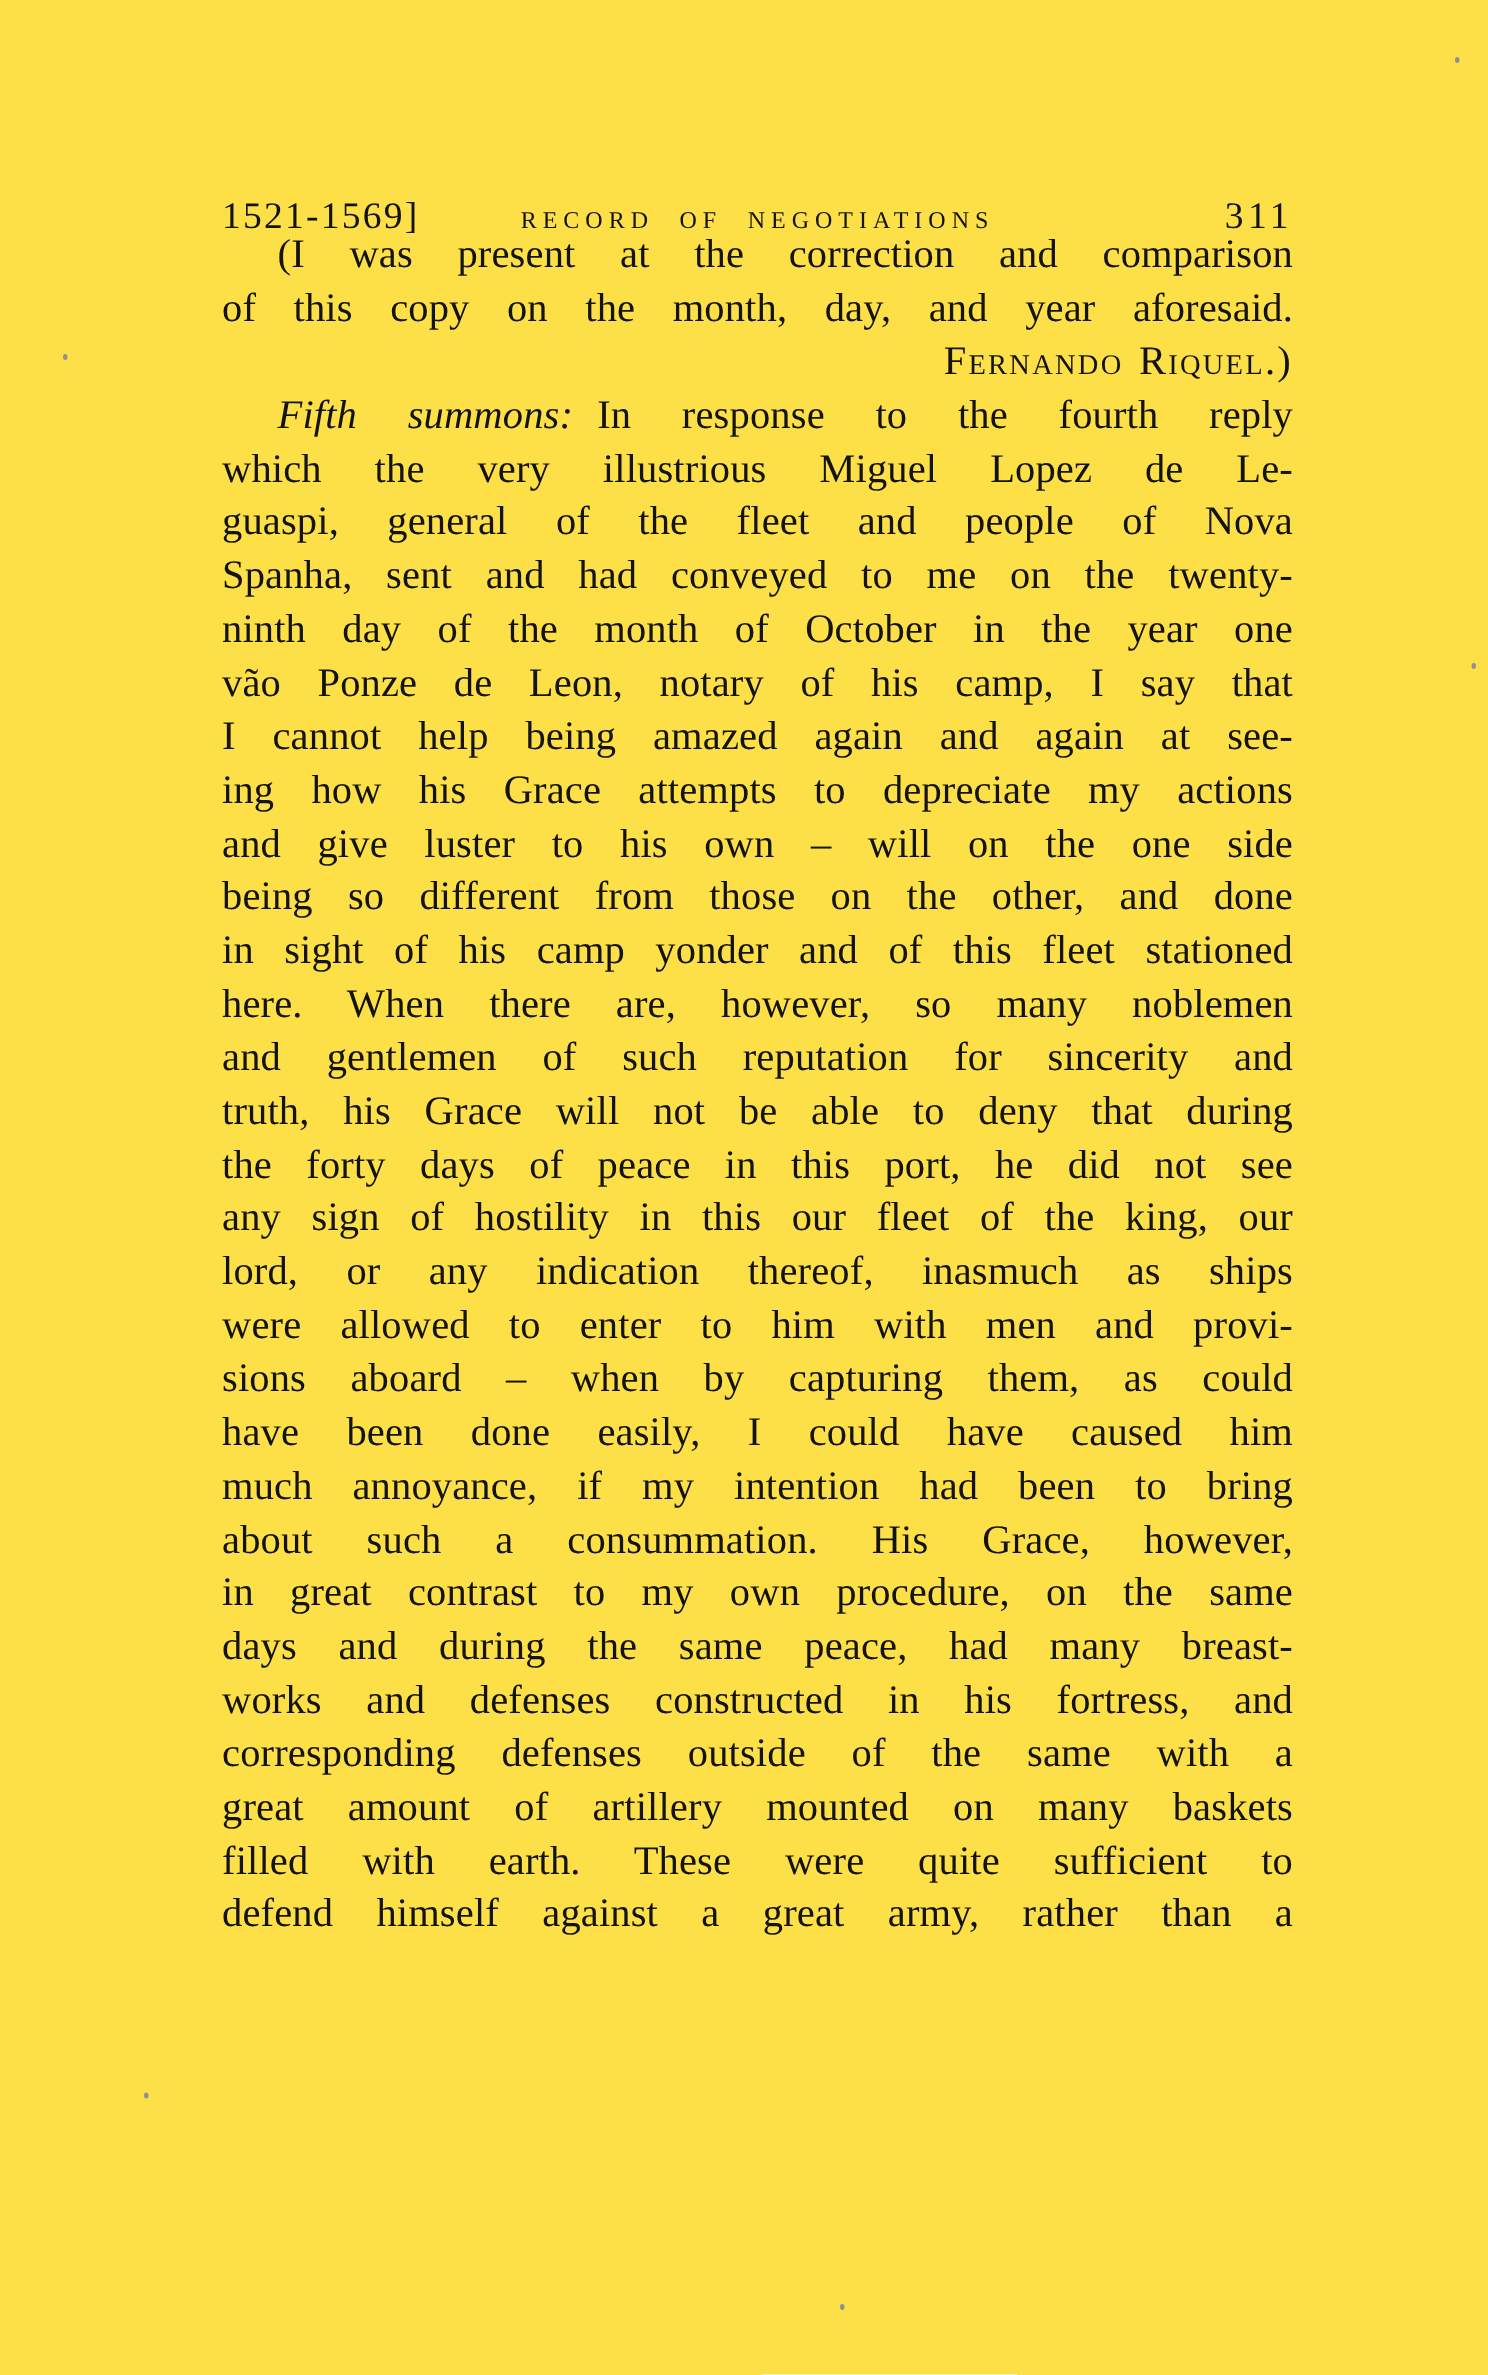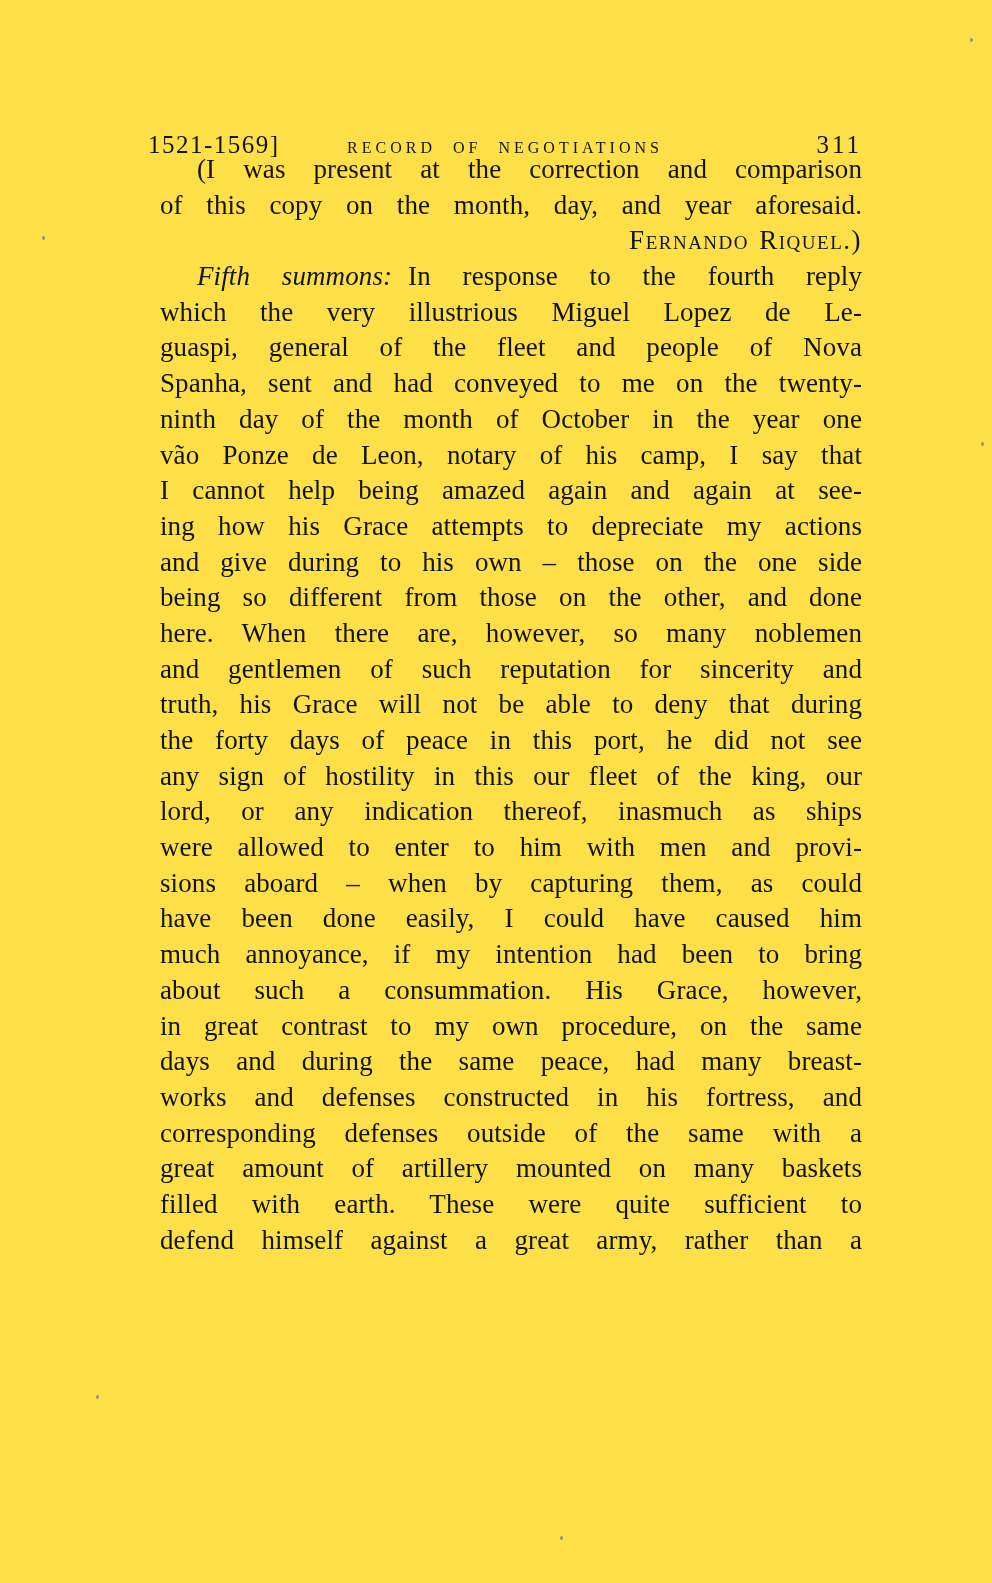--- a/index.html
+++ b/index.html
@@ -48,21 +48,20 @@
     font-size: 27px;
     letter-spacing: 0.1px;
   }
   .line {
     height: 35.7px;
     line-height: 35.7px;
     text-align: justify;
     text-align-last: justify;
     word-spacing: -1px;
     overflow: hidden;
-    margin-left: 12px;
   }
   .line.indent { padding-left: 37px; }
   .line.sig {
     text-align: right;
     text-align-last: right;
     font-variant: small-caps;
     letter-spacing: 1.5px;
     word-spacing: 2px;
   }
   .lead { font-style: italic; margin-right: 16px; }
@@ -91,22 +90,23 @@
     <div class="line sig">Fernando Riquel.)</div>
 
     <div class="line indent"><span class="lead">Fifth summons:</span><span>In response to the fourth reply</span></div>
     <div class="line">which the very illustrious Miguel Lopez de Le-</div>
     <div class="line">guaspi, general of the fleet and people of Nova</div>
     <div class="line">Spanha, sent and had conveyed to me on the twenty-</div>
     <div class="line">ninth day of the month of October in the year one</div>
     <div class="line">vão Ponze de Leon, notary of his camp, I say that</div>
     <div class="line">I cannot help being amazed again and again at see-</div>
     <div class="line">ing how his Grace attempts to depreciate my actions</div>
-    <div class="line">and give during to his own – those on the one side</div>
+    <div class="line">and give luster to his own – will on the one side</div>
     <div class="line">being so different from those on the other, and done</div>
+    <div class="line">in sight of his camp yonder and of this fleet stationed</div>
     <div class="line">here.  When there are, however, so many noblemen</div>
     <div class="line">and gentlemen of such reputation for sincerity and</div>
     <div class="line">truth, his Grace will not be able to deny that during</div>
     <div class="line">the forty days of peace in this port, he did not see</div>
     <div class="line">any sign of hostility in this our fleet of the king, our</div>
     <div class="line">lord, or any indication thereof, inasmuch as ships</div>
     <div class="line">were allowed to enter to him with men and provi-</div>
     <div class="line">sions aboard – when by capturing them, as could</div>
     <div class="line">have been done easily, I could have caused him</div>
     <div class="line">much annoyance, if my intention had been to bring</div>

